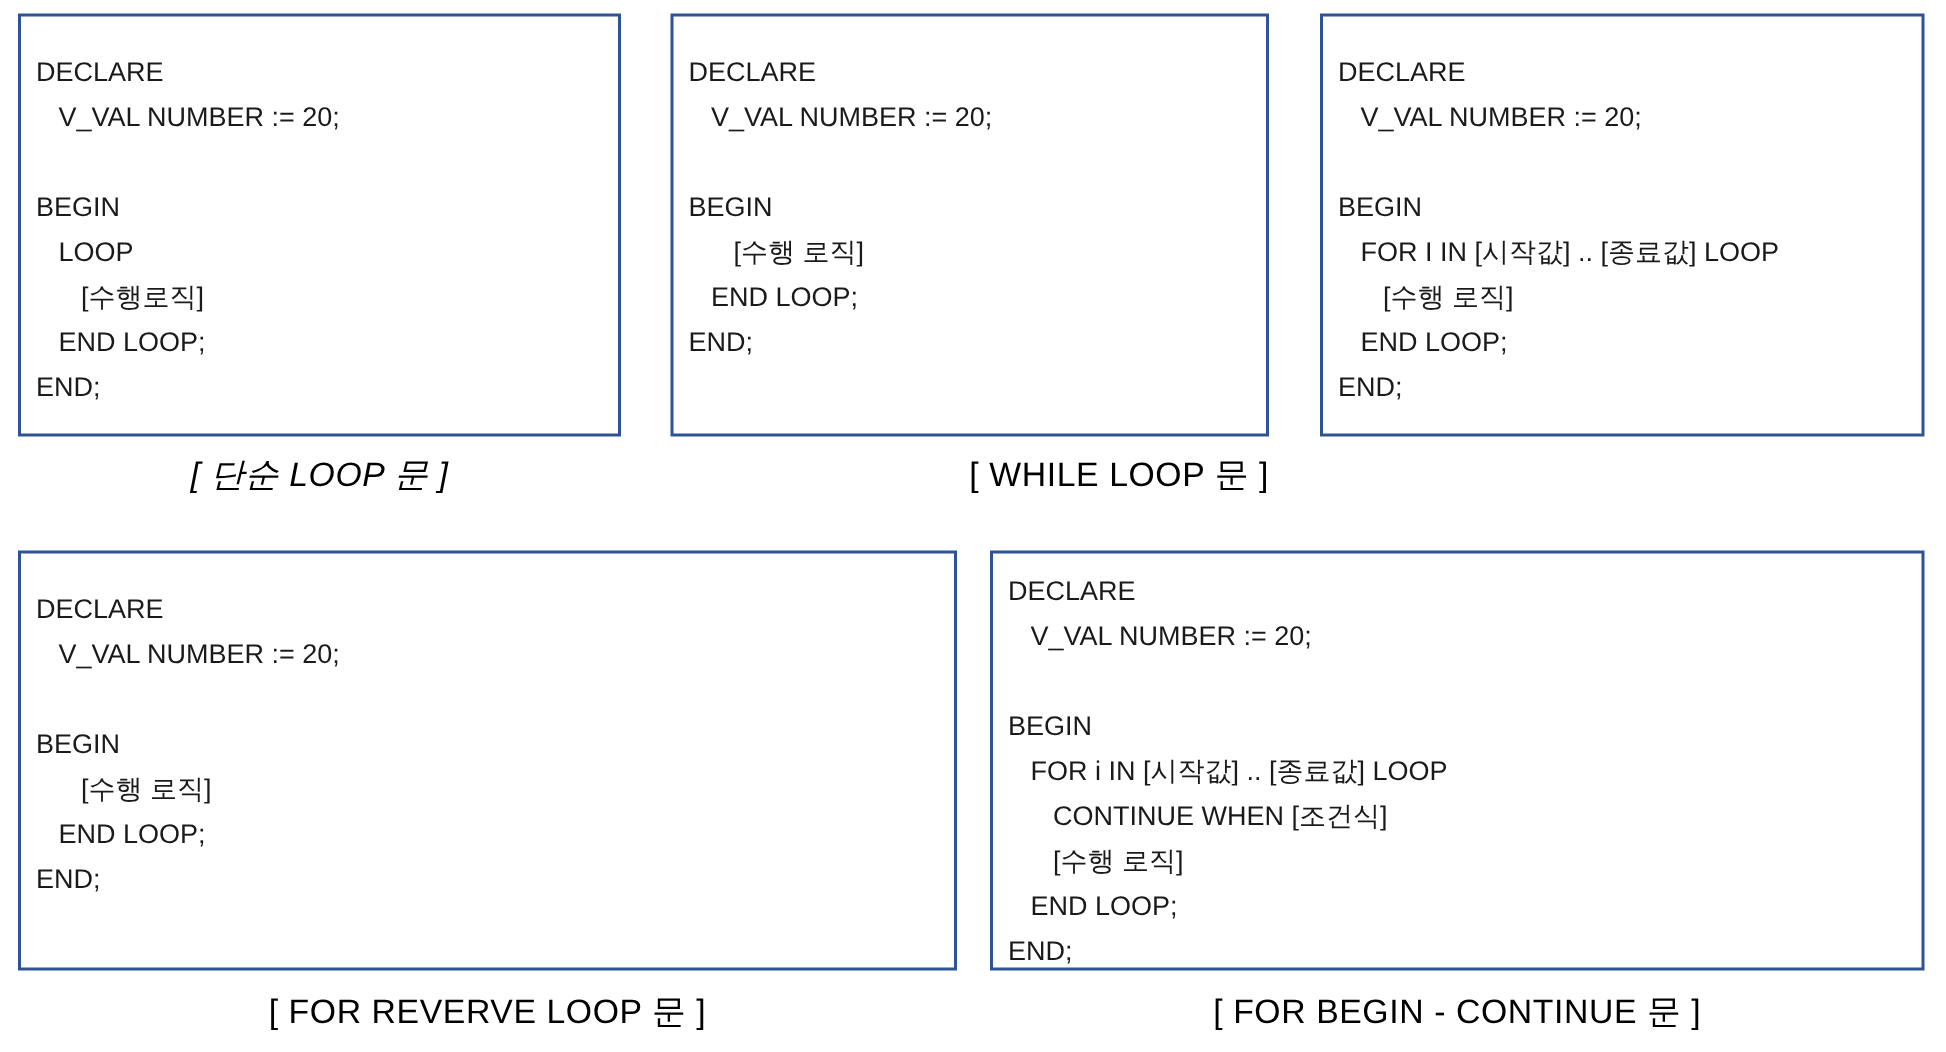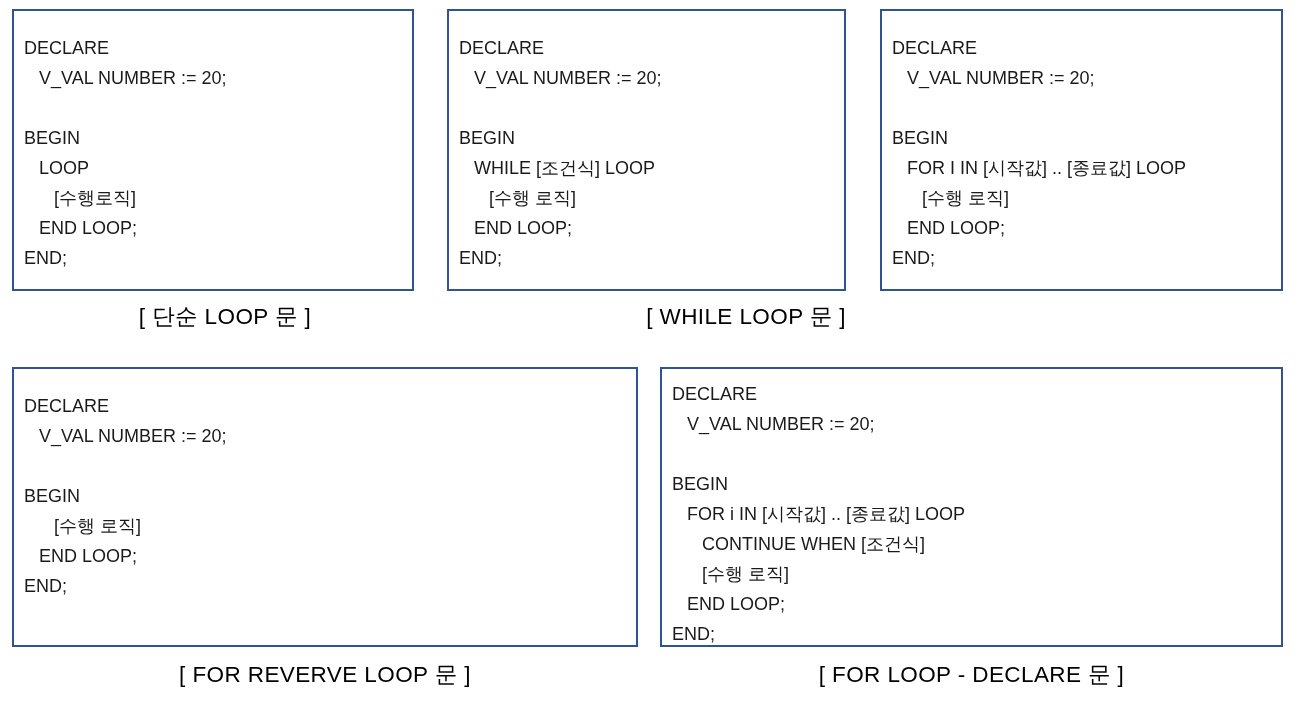--- a/index.html
+++ b/index.html
@@ -62,48 +62,48 @@
   
   #box-4 { left: 12px;  top: 367px; width: 626px; height: 280px; }
   #box-5 { left: 660px; top: 367px; width: 623px; height: 280px; }
 
   #code-1 { left: 10px; top: 22px; }
   #code-2 { left: 10px; top: 22px; }
   #code-3 { left: 10px; top: 22px; }
   #code-4 { left: 10px; top: 22px; }
   #code-5 { left: 10px; top: 10px; }
 
-  #cap-1 { left: 24px;  top: 302px; width: 402px; }
+  #cap-1 { left: 12px;  top: 302px; width: 402px; font-style: italic; }
   #cap-2 { left: 447px; top: 302px; width: 399px; text-align: right; }
   #cap-3 { left: 880px; top: 302px; width: 403px; }
   #cap-4 { left: 12px;  top: 660px; width: 626px; }
   #cap-5 { left: 660px; top: 660px; width: 623px; }
 </style>
 </head>
 <body>
 
 <div class="canvas">
 
   <div class="codebox" id="box-1">
     <div class="code" id="code-1"><span class="ln">DECLARE</span><span class="ln">   V_VAL NUMBER := 20;</span><span class="ln blank">&nbsp;</span><span class="ln">BEGIN</span><span class="ln">   LOOP</span><span class="ln">      [수행로직]</span><span class="ln">   END LOOP;</span><span class="ln">END;</span></div>
   </div>
   <div class="caption" id="cap-1">[ 단순 LOOP 문 ]</div>
 
   <div class="codebox" id="box-2">
-    <div class="code" id="code-2"><span class="ln">DECLARE</span><span class="ln">   V_VAL NUMBER := 20;</span><span class="ln blank">&nbsp;</span><span class="ln">BEGIN</span><span class="ln">   WHILE [조건식] LOOP</span><span class="ln">      [수행 로직]</span><span class="ln">   END LOOP;</span><span class="ln">END;</span></div>
+    <div class="code" id="code-2"><span class="ln">DECLARE</span><span class="ln">   V_VAL NUMBER := 20;</span><span class="ln blank">&nbsp;</span><span class="ln">BEGIN</span><span class="ln">      [수행 로직]</span><span class="ln">   END LOOP;</span><span class="ln">END;</span></div>
   </div>
   <div class="caption" id="cap-2">[ WHILE LOOP 문 ]</div>
 
   <div class="codebox" id="box-3">
     <div class="code" id="code-3"><span class="ln">DECLARE</span><span class="ln">   V_VAL NUMBER := 20;</span><span class="ln blank">&nbsp;</span><span class="ln">BEGIN</span><span class="ln">   FOR I IN [시작값] .. [종료값] LOOP</span><span class="ln">      [수행 로직]</span><span class="ln">   END LOOP;</span><span class="ln">END;</span></div>
   </div>
 
   <div class="codebox" id="box-4">
     <div class="code" id="code-4"><span class="ln">DECLARE</span><span class="ln">   V_VAL NUMBER := 20;</span><span class="ln blank">&nbsp;</span><span class="ln">BEGIN</span><span class="ln">      [수행 로직]</span><span class="ln">   END LOOP;</span><span class="ln">END;</span></div>
   </div>
   <div class="caption" id="cap-4">[ FOR REVERVE LOOP 문 ]</div>
 
   <div class="codebox" id="box-5">
     <div class="code" id="code-5"><span class="ln">DECLARE</span><span class="ln">   V_VAL NUMBER := 20;</span><span class="ln blank">&nbsp;</span><span class="ln">BEGIN</span><span class="ln">   FOR i IN [시작값] .. [종료값] LOOP</span><span class="ln">      CONTINUE WHEN [조건식]</span><span class="ln">      [수행 로직]</span><span class="ln">   END LOOP;</span><span class="ln">END;</span></div>
   </div>
-  <div class="caption" id="cap-5">[ FOR LOOP - DECLARE 문 ]</div>
+  <div class="caption" id="cap-5">[ FOR BEGIN - CONTINUE 문 ]</div>
 
 </div>
 
 </body></html>

